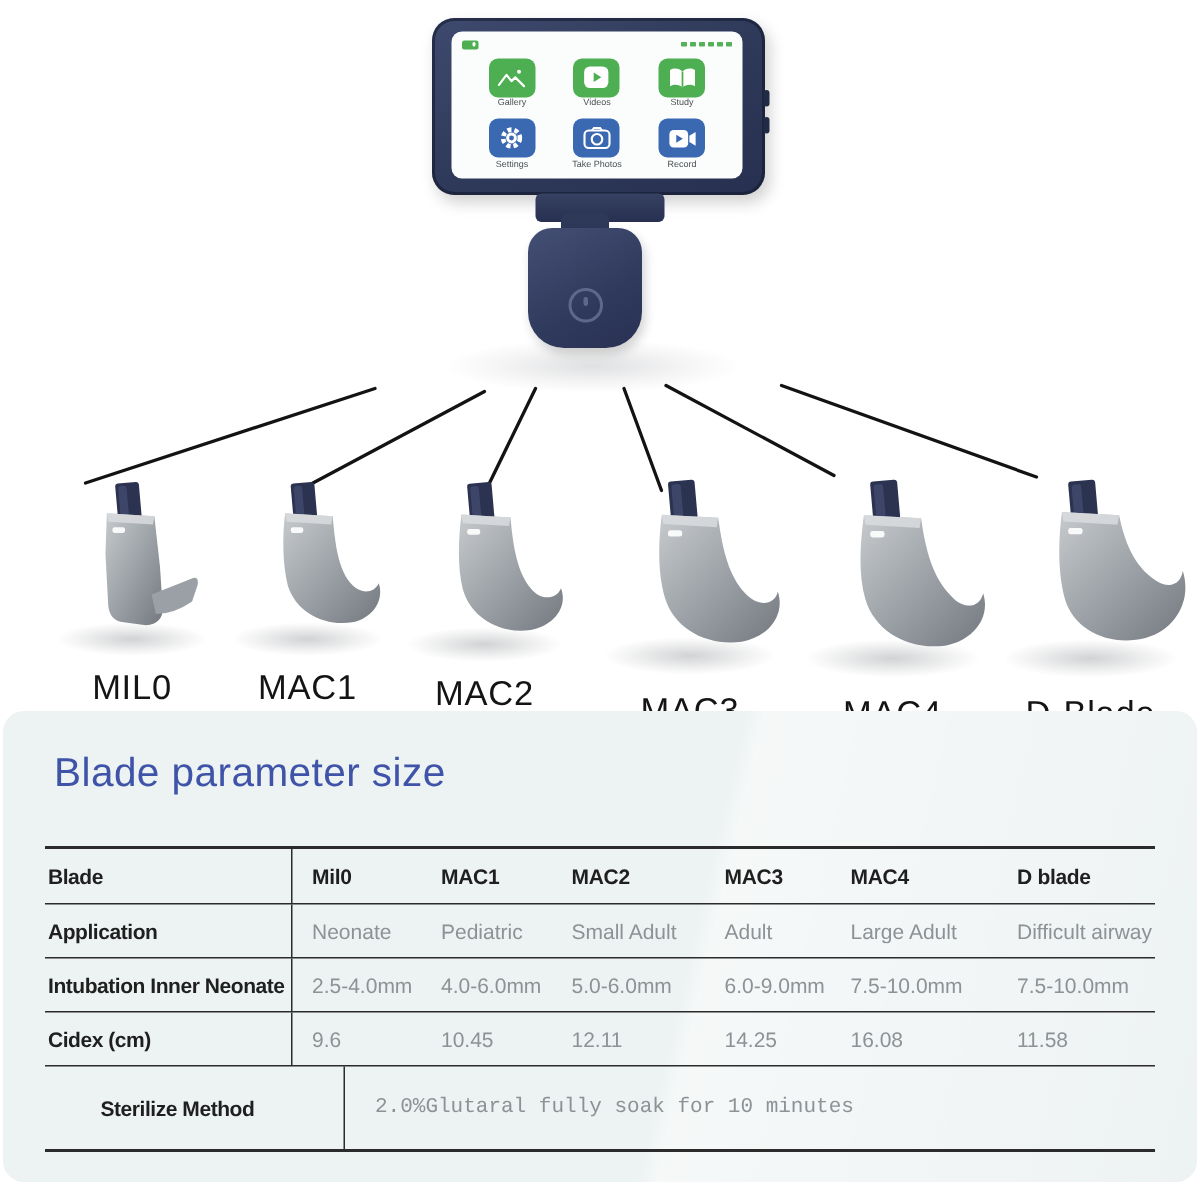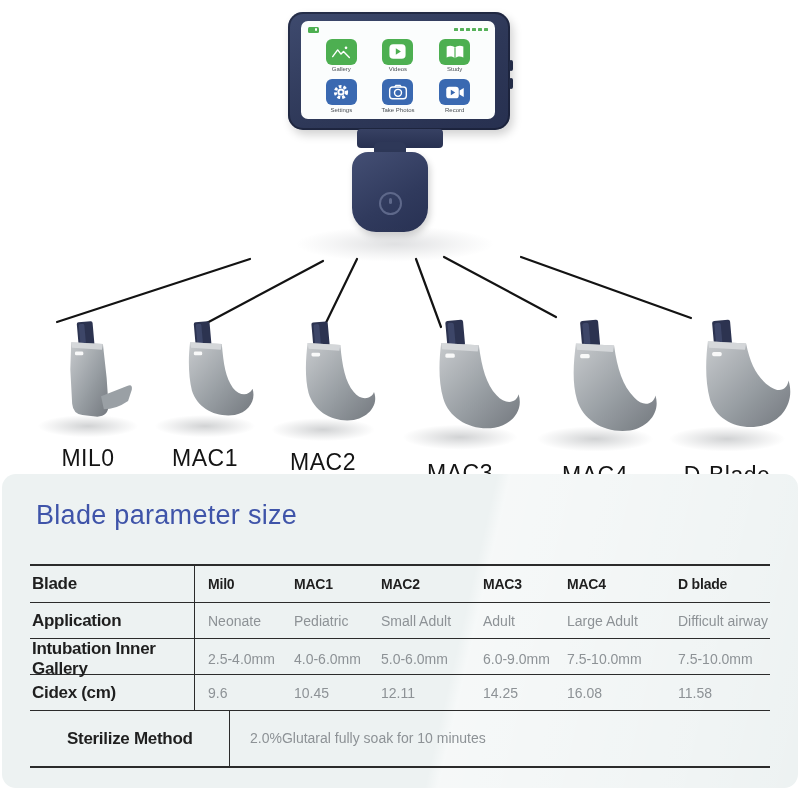--- a/index.html
+++ b/index.html
@@ -74,26 +74,26 @@
     font-size:14px;color:#8d9296;
   }
   .trow{
     display:grid;grid-template-columns:165px 86px 87px 102px 84px 111px 105px;
     align-items:center;border-bottom:1.5px solid #2b2b2b;height:35px;
   }
   .trow.header{height:36px;}
   .trow:last-child, .trow.sterilize{border-bottom:none;}
   .tcell{padding-left:13px;white-space:nowrap;overflow:hidden;}
   .tlabel{
-    padding-left:2px;color:#1f1f1f;font-size:17px;font-weight:bold;height:100%;
+    padding-left:2px;color:#1f1f1f;font-size:14px;font-weight:bold;height:100%;
     display:flex;align-items:center;border-right:1.5px solid #2b2b2b;letter-spacing:-.3px;
   }
   .trow.header .tcell{color:#1f1f1f;font-weight:bold;letter-spacing:-.2px;}
   .trow.sterilize{grid-template-columns:165px 1fr;height:55px;margin-left:35px;}
-  .ster-lines{padding-left:20px;line-height:1.65;font-size:14px;color:#8d9296;}
+  .ster-lines{padding-left:20px;line-height:1.65;font-size:14px;color:#8d9296;font-family:Liberation Mono, monospace;}
 </style>
 </head>
 <body>
 
 <div class="monitor">
   <div class="side-btn" style="top:48px"></div>
   <div class="side-btn" style="top:66px"></div>
   <div class="screen">
     <div class="screen-top">
       <span class="battery"></span>
@@ -361,21 +361,21 @@
       <div class="tlabel">Application</div>
       <div class="tcell">Neonate</div>
       <div class="tcell">Pediatric</div>
       <div class="tcell">Small Adult</div>
       <div class="tcell">Adult</div>
       <div class="tcell">Large Adult</div>
       <div class="tcell">Difficult airway</div>
     </div>
 
     <div class="trow">
-      <div class="tlabel">Intubation Inner Gallery</div>
+      <div class="tlabel">Intubation Inner Neonate</div>
       <div class="tcell">2.5-4.0mm</div>
       <div class="tcell">4.0-6.0mm</div>
       <div class="tcell">5.0-6.0mm</div>
       <div class="tcell">6.0-9.0mm</div>
       <div class="tcell">7.5-10.0mm</div>
       <div class="tcell">7.5-10.0mm</div>
     </div>
 
     <div class="trow">
       <div class="tlabel">Cidex (cm)</div>

